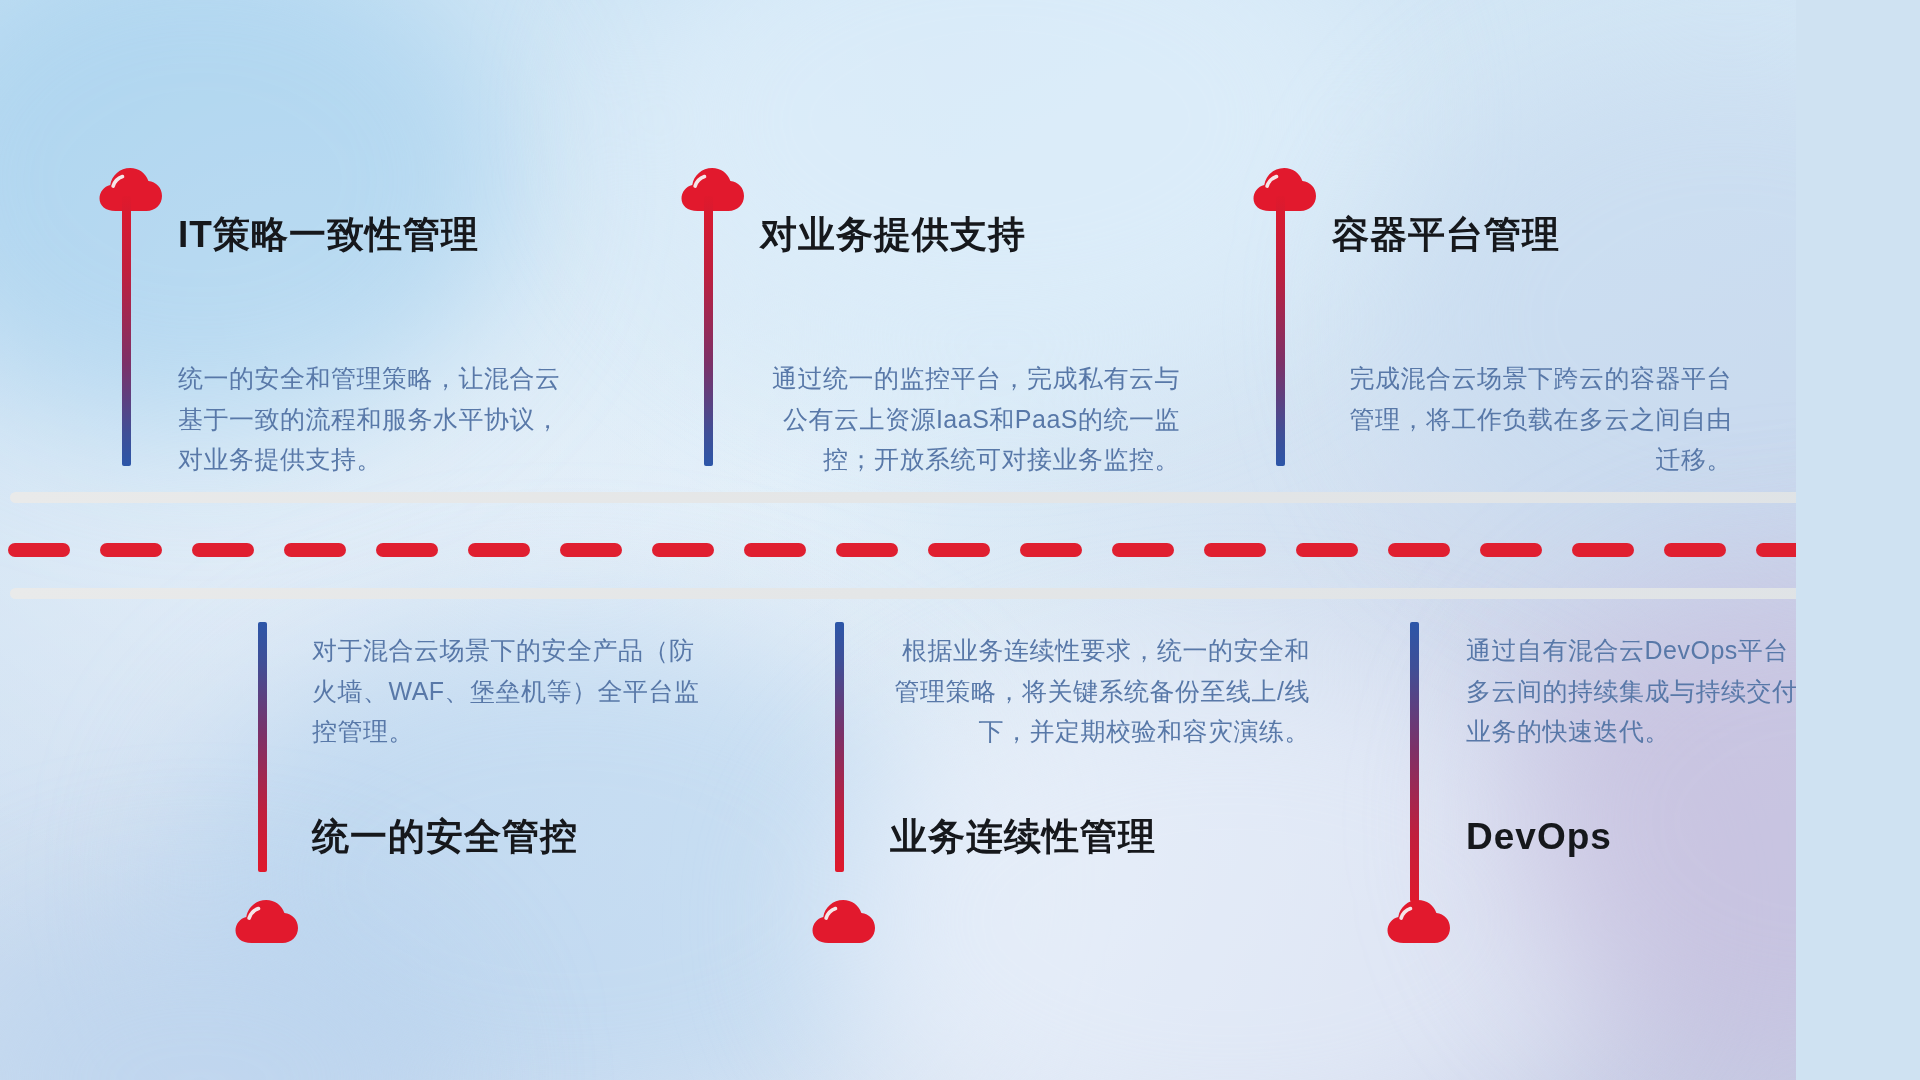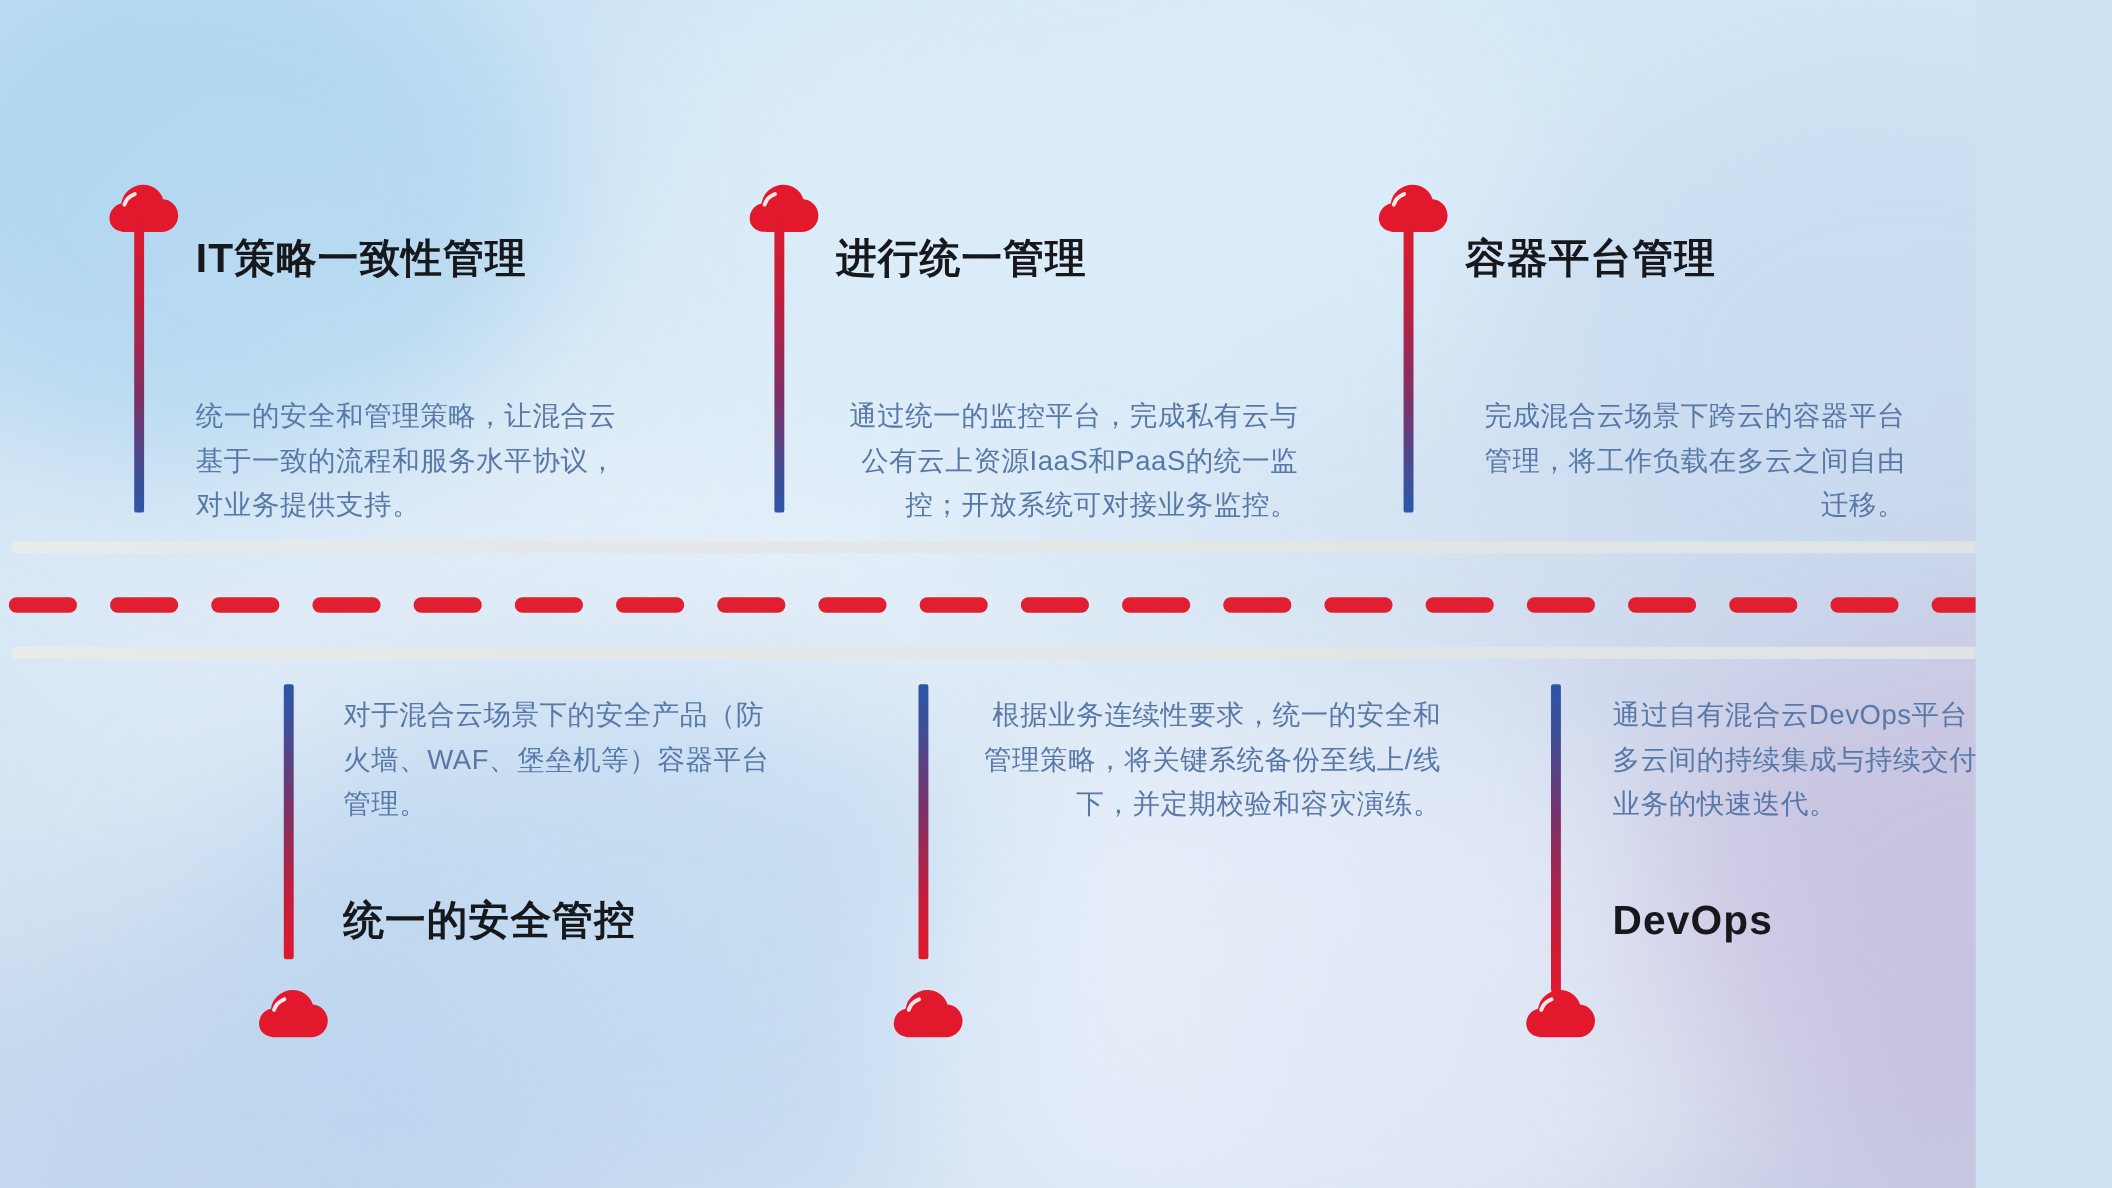--- a/index.html
+++ b/index.html
@@ -90,21 +90,21 @@
 
   <div class="marker" style="left:678px;top:158px;">
     <div class="cloud">
       <svg viewBox="0 0 70 54" aria-hidden="true">
         <path d="M19.5 53h31c8.8 0 15.5-6.6 15.5-15 0-7.9-5.9-14.3-13.6-14.9C49.9 15.3 42.6 10 34.2 10 24 10 15.6 17.4 14.3 27.1 7.9 28.6 3.5 34.2 3.5 40.6 3.5 47.8 9.4 53 19.5 53z" fill="#e2192d"></path>
         <path d="M26.5 18.5c-4.6 1.6-8 5.2-9.4 9.6" fill="none" stroke="#f6f7f8" stroke-width="3.6" stroke-linecap="round" opacity=".92"></path>
       </svg>
     </div>
   </div>
   <div class="stem down" style="left:704px;top:196px;height:270px;"></div>
-  <div class="title" style="left:760px;top:216px;">进行统一管理</div>
+  <div class="title" style="left:760px;top:216px;">对业务提供支持</div>
   <div class="body w2" style="left:760px;top:358px;">通过统一的监控平台，完成私有云与公有云上资源IaaS和PaaS的统一监控；开放系统可对接业务监控。</div>
 
   <div class="marker" style="left:1250px;top:158px;">
     <div class="cloud">
       <svg viewBox="0 0 70 54" aria-hidden="true">
         <path d="M19.5 53h31c8.8 0 15.5-6.6 15.5-15 0-7.9-5.9-14.3-13.6-14.9C49.9 15.3 42.6 10 34.2 10 24 10 15.6 17.4 14.3 27.1 7.9 28.6 3.5 34.2 3.5 40.6 3.5 47.8 9.4 53 19.5 53z" fill="#e2192d"></path>
         <path d="M26.5 18.5c-4.6 1.6-8 5.2-9.4 9.6" fill="none" stroke="#f6f7f8" stroke-width="3.6" stroke-linecap="round" opacity=".92"></path>
       </svg>
     </div>
   </div>
@@ -134,33 +134,34 @@
       <div class="dash"></div>
       <div class="dash"></div>
       <div class="dash"></div>
       <div class="dash"></div>
       <div class="dash"></div>
     </div>
     <div class="road-line bottom"></div>
   </div>
 
   <div class="stem up" style="left:258px;top:622px;height:250px;"></div>
-  <div class="body" style="left:312px;top:630px;">对于混合云场景下的安全产品（防火墙、WAF、堡垒机等）容器平台管理。</div>
+  <div class="body" style="left:312px;top:630px;">对于混合云场景下的安全产品（防火墙、WAF、堡垒机等）全平台监控管理。</div>
   <div class="title" style="left:312px;top:818px;">统一的安全管控</div>
   <div class="marker" style="left:232px;top:890px;">
     <div class="cloud">
       <svg viewBox="0 0 70 54" aria-hidden="true">
         <path d="M19.5 53h31c8.8 0 15.5-6.6 15.5-15 0-7.9-5.9-14.3-13.6-14.9C49.9 15.3 42.6 10 34.2 10 24 10 15.6 17.4 14.3 27.1 7.9 28.6 3.5 34.2 3.5 40.6 3.5 47.8 9.4 53 19.5 53z" fill="#e2192d"></path>
         <path d="M26.5 18.5c-4.6 1.6-8 5.2-9.4 9.6" fill="none" stroke="#f6f7f8" stroke-width="3.6" stroke-linecap="round" opacity=".92"></path>
       </svg>
     </div>
   </div>
 
   <div class="stem up" style="left:835px;top:622px;height:250px;"></div>
   <div class="body w2" style="left:890px;top:630px;">根据业务连续性要求，统一的安全和管理策略，将关键系统备份至线上/线下，并定期校验和容灾演练。</div>
+  <div class="title" style="left:890px;top:818px;">业务连续性管理</div>
   <div class="marker" style="left:809px;top:890px;">
     <div class="cloud">
       <svg viewBox="0 0 70 54" aria-hidden="true">
         <path d="M19.5 53h31c8.8 0 15.5-6.6 15.5-15 0-7.9-5.9-14.3-13.6-14.9C49.9 15.3 42.6 10 34.2 10 24 10 15.6 17.4 14.3 27.1 7.9 28.6 3.5 34.2 3.5 40.6 3.5 47.8 9.4 53 19.5 53z" fill="#e2192d"></path>
         <path d="M26.5 18.5c-4.6 1.6-8 5.2-9.4 9.6" fill="none" stroke="#f6f7f8" stroke-width="3.6" stroke-linecap="round" opacity=".92"></path>
       </svg>
     </div>
   </div>
 
   <div class="stem up" style="left:1410px;top:622px;height:280px;"></div>

